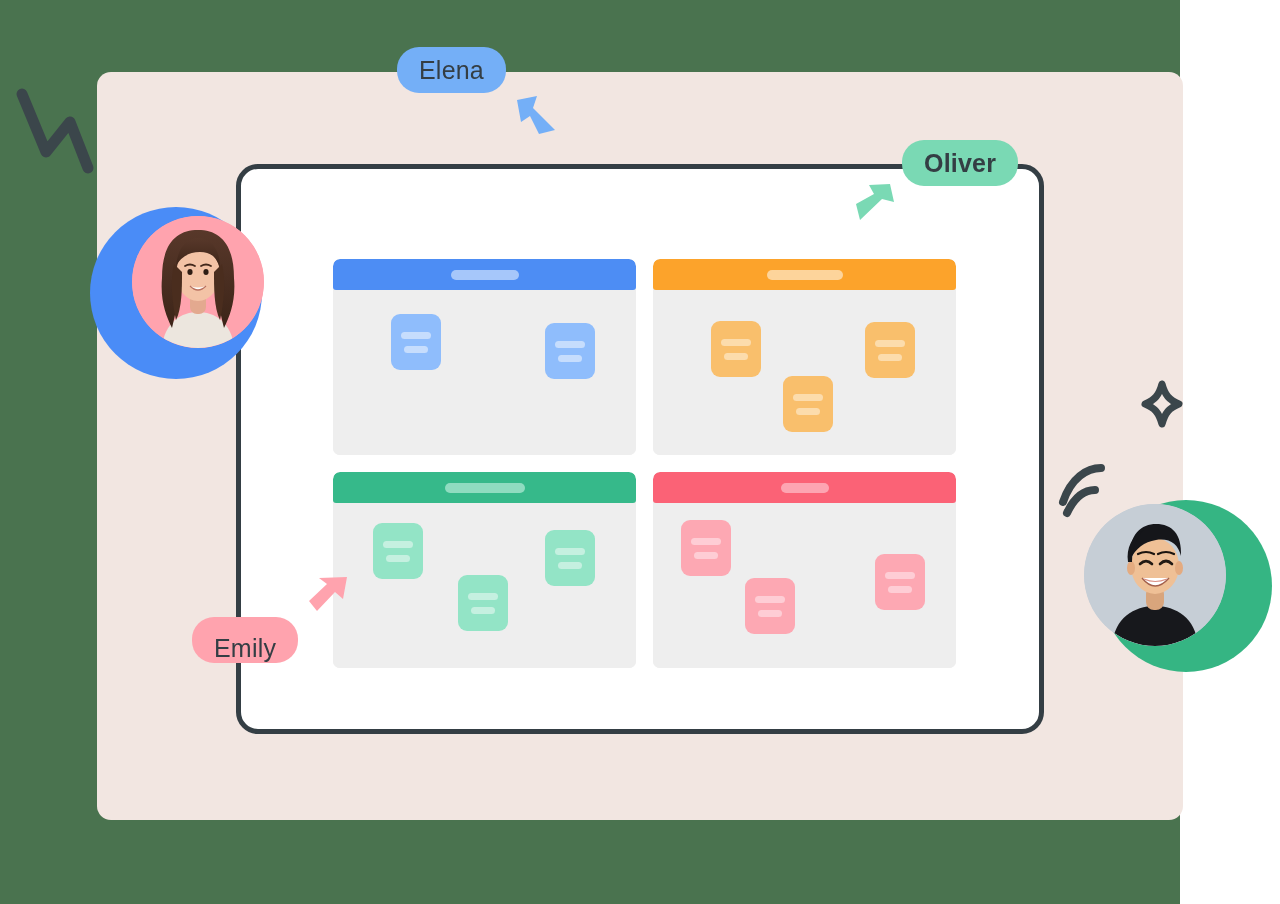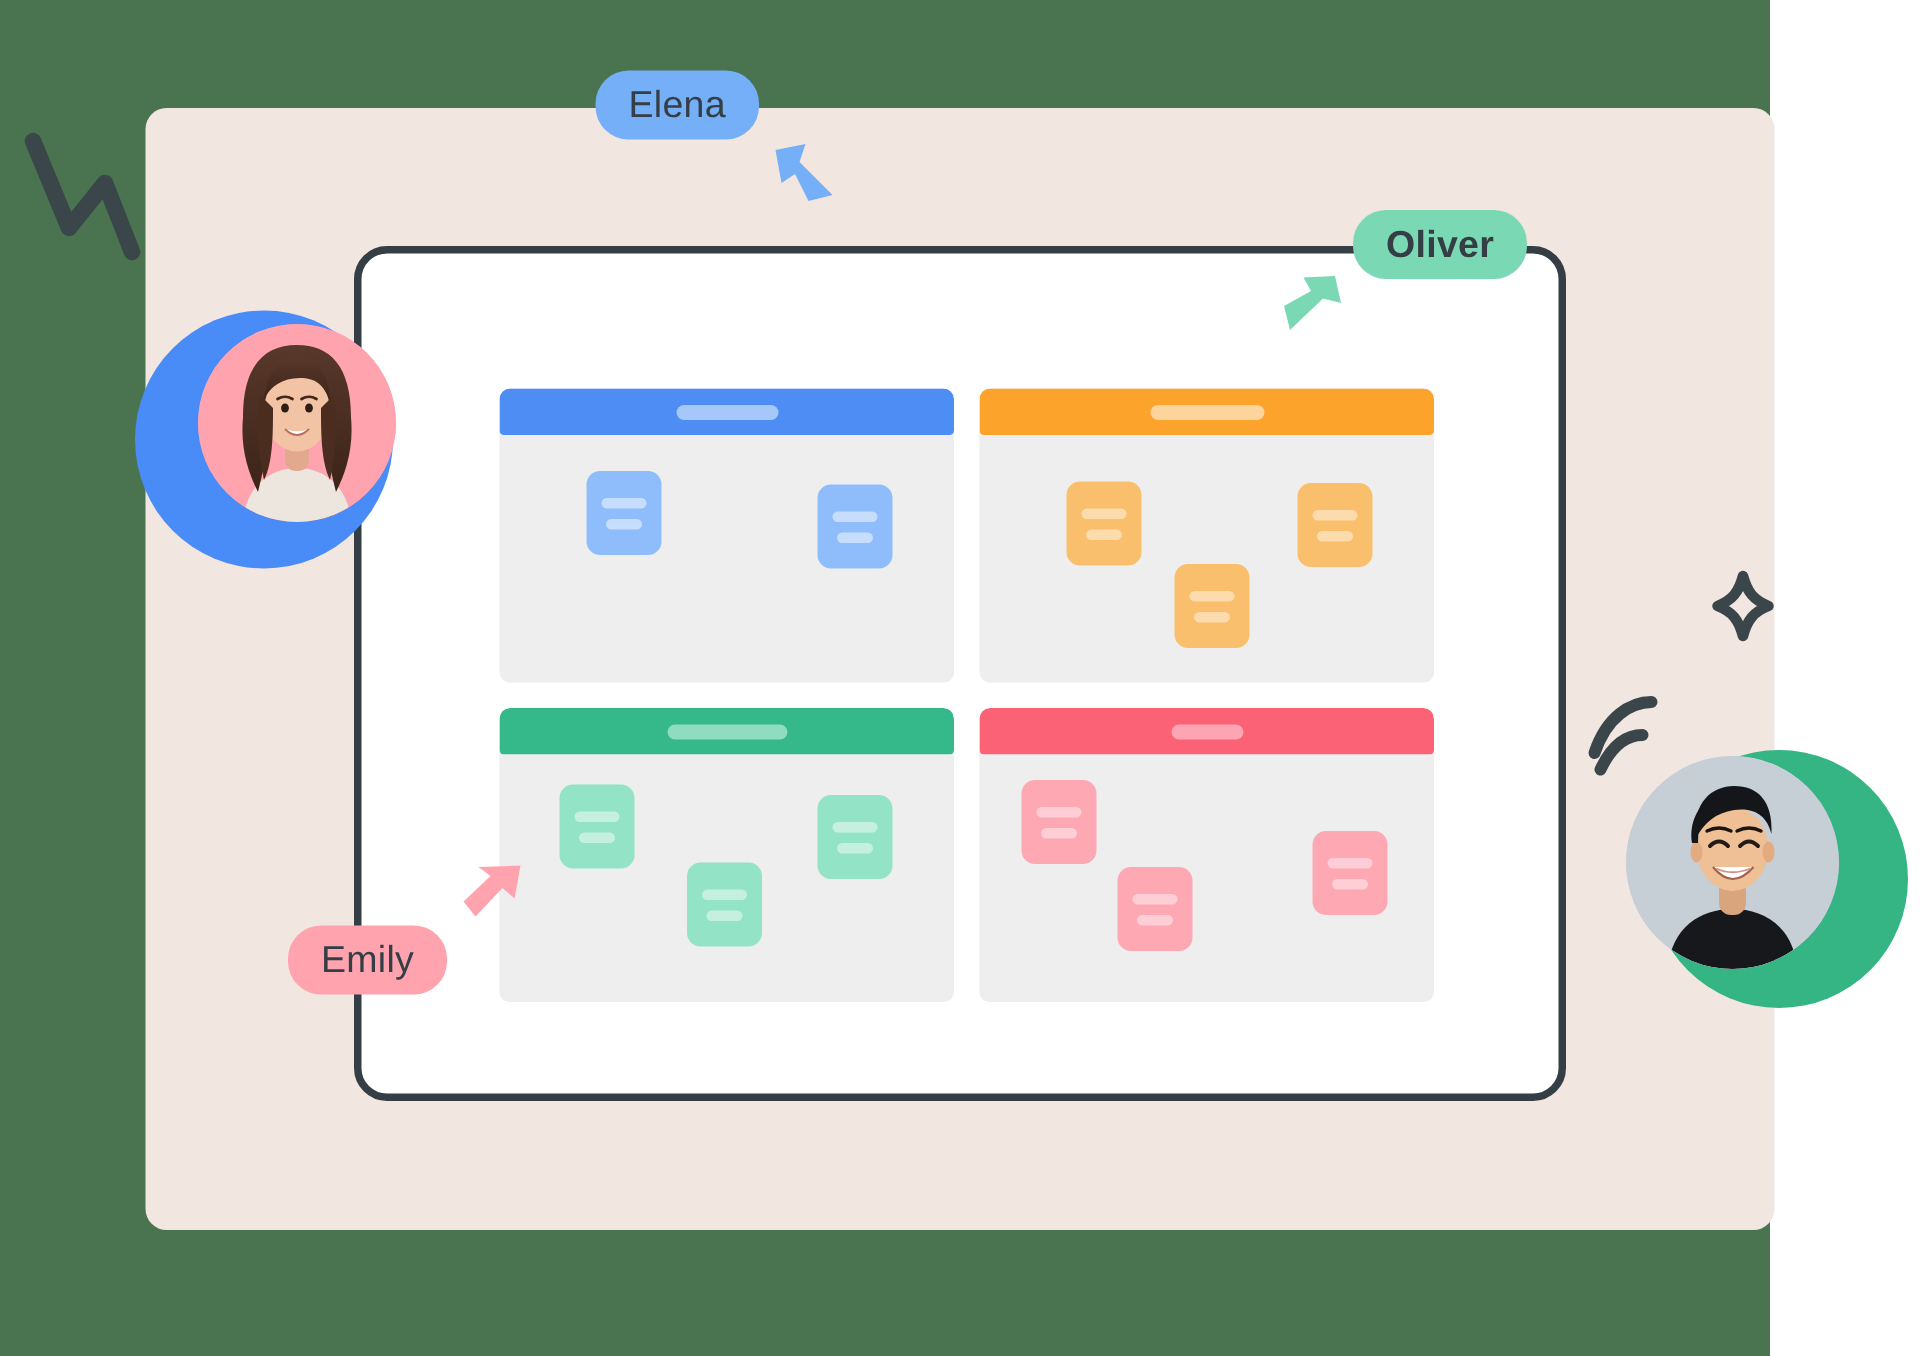--- a/index.html
+++ b/index.html
@@ -113,21 +113,21 @@
     color: #343e44;
     font-size: 25px;
     letter-spacing: 0.2px;
     white-space: nowrap;
     padding: 0 22px;
     height: 46px;
     box-sizing: border-box;
   }
   #pill-elena  { left: 397px; top: 47px;  background: #74aff7; }
   #pill-oliver { left: 902px; top: 140px; background: #7ad9b4; font-weight: bold; }
-  #pill-emily  { left: 192px; top: 617px; background: #ffa3ae; }
+  #pill-emily  { left: 192px; top: 617px; background: #ffa3ae; align-items: flex-end; }
 
   
   .arrow { position: absolute; }
 
   
   .avatar-group { position: absolute; }
 
   .ring-circle {
     position: absolute;
     border-radius: 50%;

